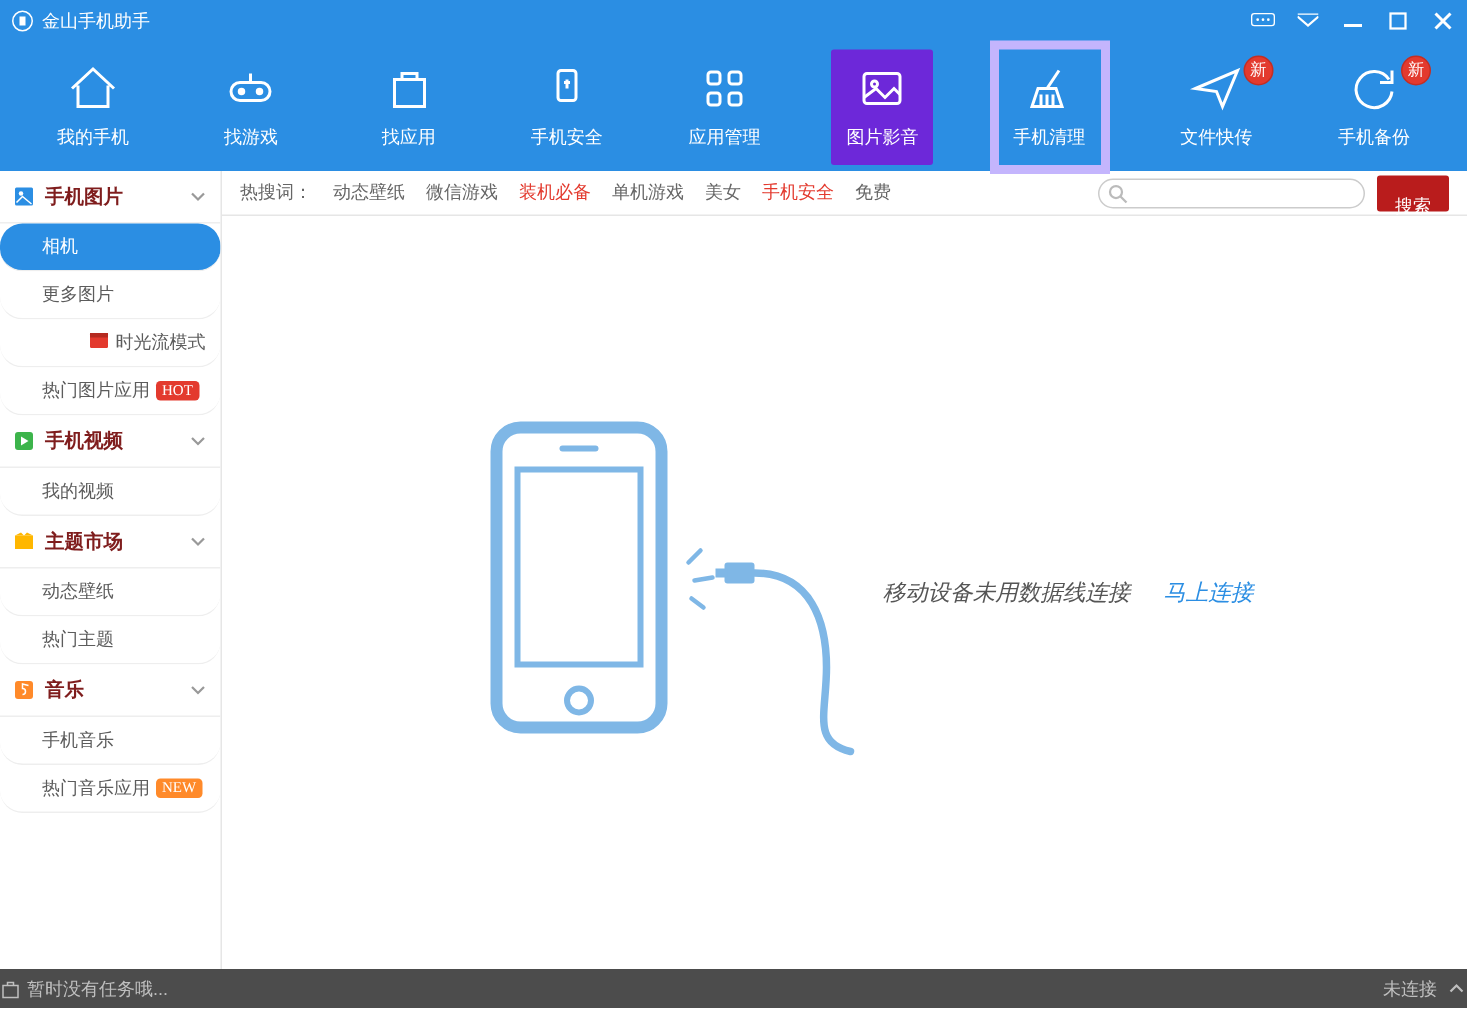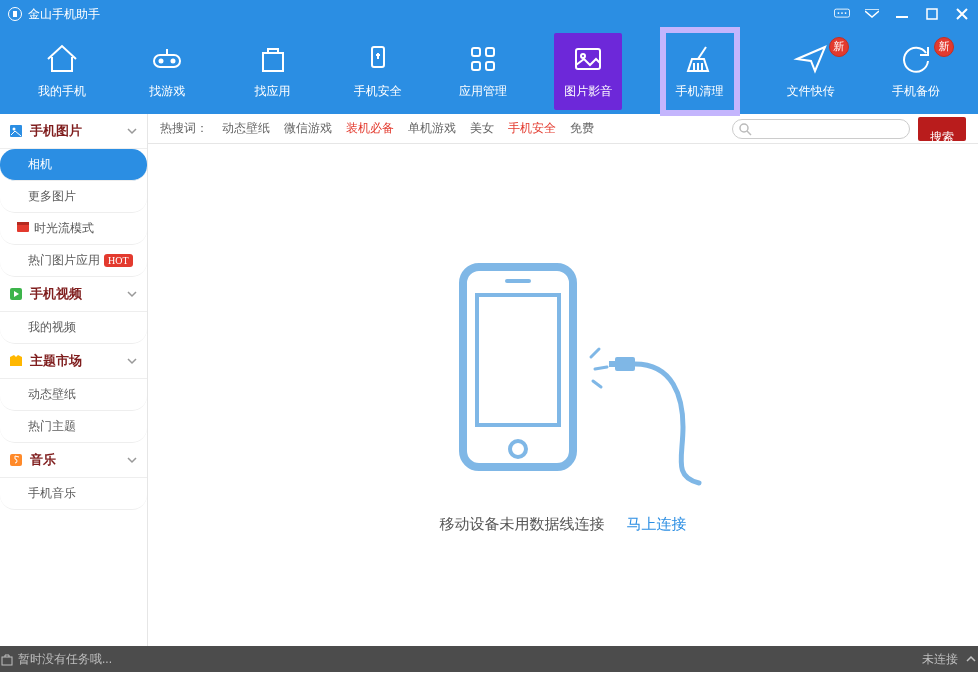--- a/index.html
+++ b/index.html
@@ -137,24 +137,25 @@
       padding: 12px 12px;
       background: #b91c1c;
       color: #fff;
       border: none;
       border-radius: 2px;
       cursor: pointer;
       font-size: 12px;
     }
     .canvas {
       flex: 1;
-      display: flex; flex-direction: column;
+      display: flex; flex-direction: row;
       align-items: center; justify-content: center;
       gap: 18px;
       color: #555;
+      font-style: italic;
     }
     .device-illustration {
       width: 280px; height: 240px;
       position: relative;
     }
     .status-line { display: flex; gap: 22px; align-items: center; font-size: 15px;}
     .link-connect { color: #2b8ee3; cursor: pointer; }
     .statusbar {
       height: 26px;
       background: #4c4c4c;
@@ -325,21 +326,21 @@
             <path d="M1 3 L5 7 L9 3" stroke="#999" fill="none" stroke-width="1.5"></path>
           </svg>
       </span>
     </div>
     <div class="side-item active">
       <span>相机</span>
     </div>
     <div class="side-item">
       <span>更多图片</span>
     </div>
-    <div class="side-item" style="padding-left:16px;">
+    <div class="side-item" style="padding-left:0;justify-content:flex-end;">
       <span class="sect-icon" style="margin-right:4px;">
         <svg width="14" height="14" viewBox="0 0 14 14">
             <rect x="1" y="2" width="12" height="10" rx="1" fill="#e33a2e"></rect>
             <rect x="1" y="2" width="12" height="3" fill="#b52a20"></rect>
           </svg>
       </span>
       <span>时光流模式</span>
     </div>
     <div class="side-item">
       <span>热门图片应用</span>
@@ -394,20 +395,24 @@
       </span>
       <span>音乐</span>
       <span class="chevron">
         <svg width="10" height="10" viewBox="0 0 10 10">
             <path d="M1 3 L5 7 L9 3" stroke="#999" fill="none" stroke-width="1.5"></path>
           </svg>
       </span>
     </div>
     <div class="side-item">
       <span>手机音乐</span>
+    </div>
+    <div class="side-item">
+      <span>热门音乐应用</span>
+      <span class="side-badge new">NEW</span>
     </div>
   </div>
 
   <div class="main">
     <div class="hotbar">
       <span>热搜词：</span>
       <span class="hotword">动态壁纸</span>
       <span class="hotword">微信游戏</span>
       <span class="hotword red">装机必备</span>
       <span class="hotword">单机游戏</span>

